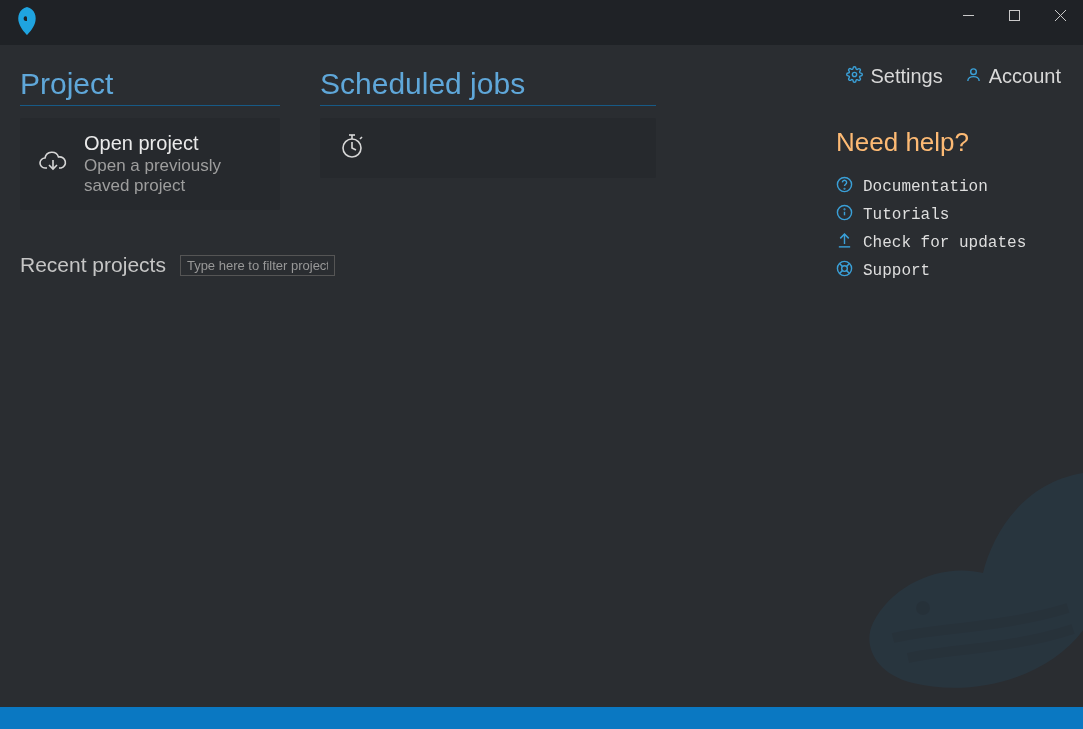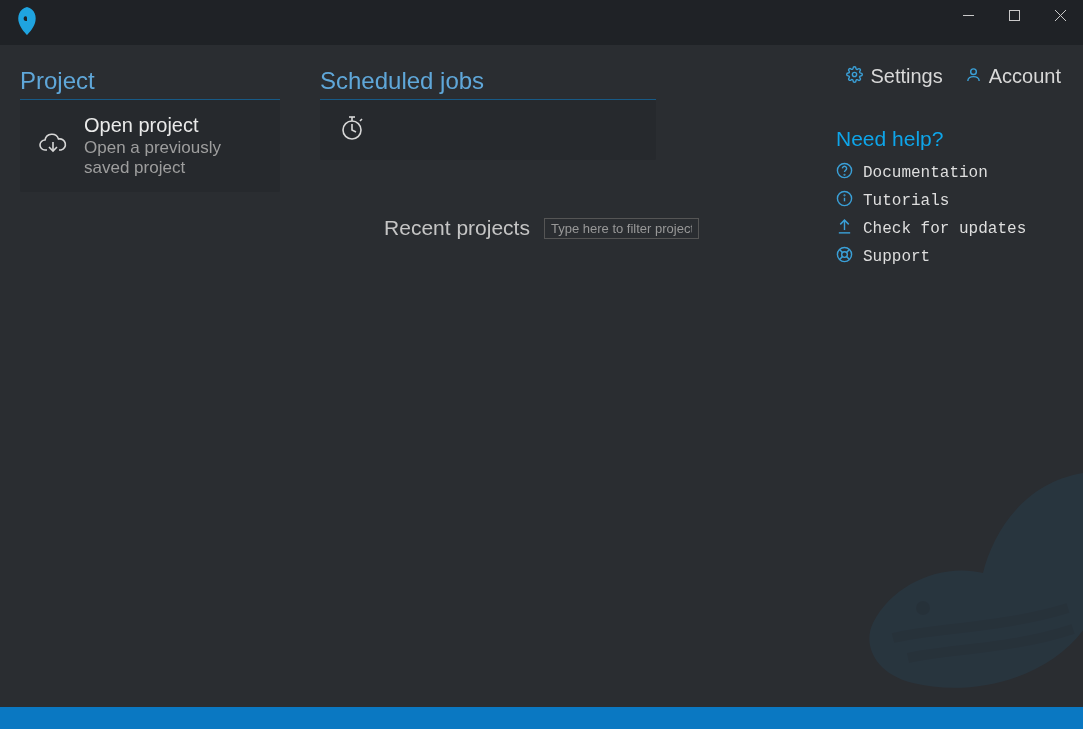--- a/index.html
+++ b/index.html
@@ -43,26 +43,26 @@
     right: 0;
     bottom: 22px;
     padding: 22px 20px 0 20px;
   }
   .top-row {
     display: flex;
     gap: 40px;
   }
   .section { }
   .section-title {
-    font-size: 24px;
+    font-size: 30px;
     font-weight: 300;
     color: #5fa7d9;
     padding-bottom: 4px;
     border-bottom: 1px solid #175a86;
-    margin-bottom: 0;
+    margin-bottom: 12px;
   }
   .card {
     background: #26292d;
     display: flex;
     align-items: center;
     padding: 14px 18px;
     gap: 16px;
     cursor: pointer;
     border-radius: 2px;
   }
@@ -93,25 +93,24 @@
   .top-link {
     display: flex;
     align-items: center;
     gap: 7px;
     font-size: 20px;
     color: #d8d8d8;
     cursor: pointer;
   }
   .top-link svg { color: #3aa0d8; }
   .recent-row {
-    margin-top: 24px;
+    margin-top: 43px;
     display: flex;
     align-items: center;
     gap: 14px;
-    justify-content: center;
   }
   .recent-title {
     font-size: 21px;
     font-weight: 300;
     color: #c5c5c5;
   }
   .filter-input {
     background: transparent;
     border: 1px solid #555;
     color: #b8b8b8;
@@ -121,24 +120,24 @@
     font-family: inherit;
   }
   .filter-input::placeholder { color: #989898; }
   .help-panel {
     position: absolute;
     right: 22px;
     top: 82px;
     width: 225px;
   }
   .help-title {
-    font-size: 21px;
+    font-size: 26px;
     font-weight: 300;
-    color: #0ea5e9;
-    margin-bottom: 8px;
+    color: #fdba74;
+    margin-bottom: 15px;
   }
   .help-link {
     display: flex;
     align-items: center;
     gap: 10px;
     font-size: 16px;
     color: #dedede;
     padding: 3px 0;
     cursor: pointer;
     font-family: Liberation Mono, monospace;

